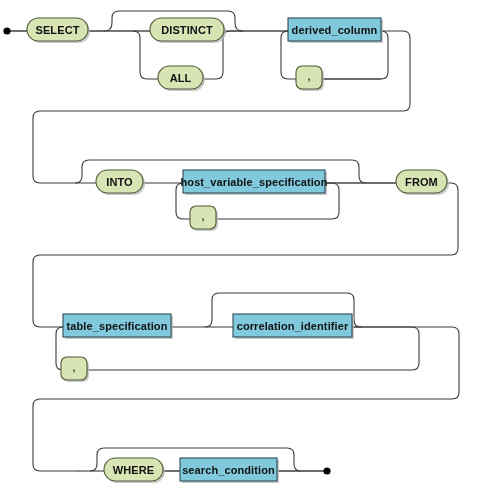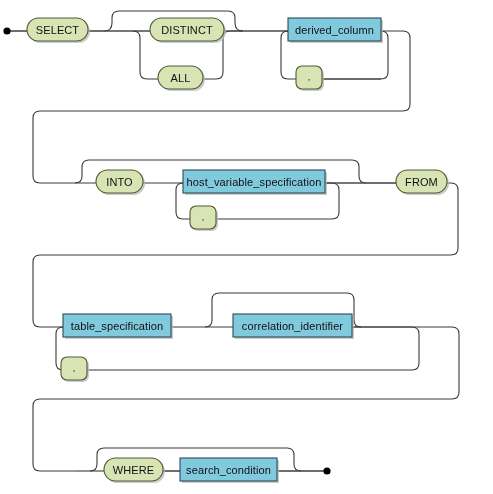--- a/index.html
+++ b/index.html
@@ -8,20 +8,21 @@
     padding: 0;
     background: #ffffff;
   }
   #diagram-root {
     position: relative;
     width: 493px;
     height: 494px;
     background: #ffffff;
     font-family: "Liberation Sans", sans-serif;
     overflow: hidden;
+    font-weight: bold;
   }
   svg.railroad {
     position: absolute;
     top: 0;
     left: 0;
     width: 493px;
     height: 494px;
     display: block;
   }
   .rail {

